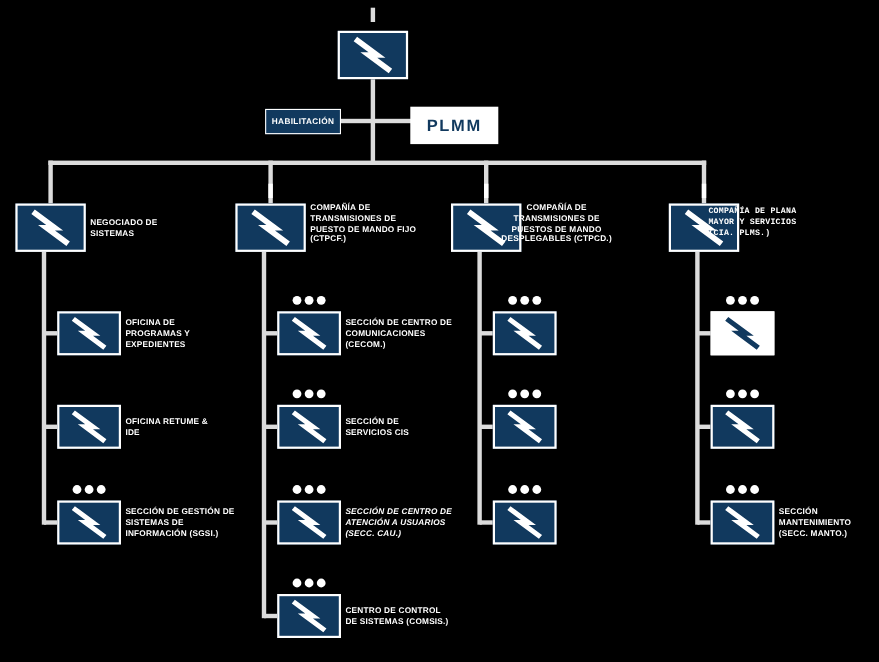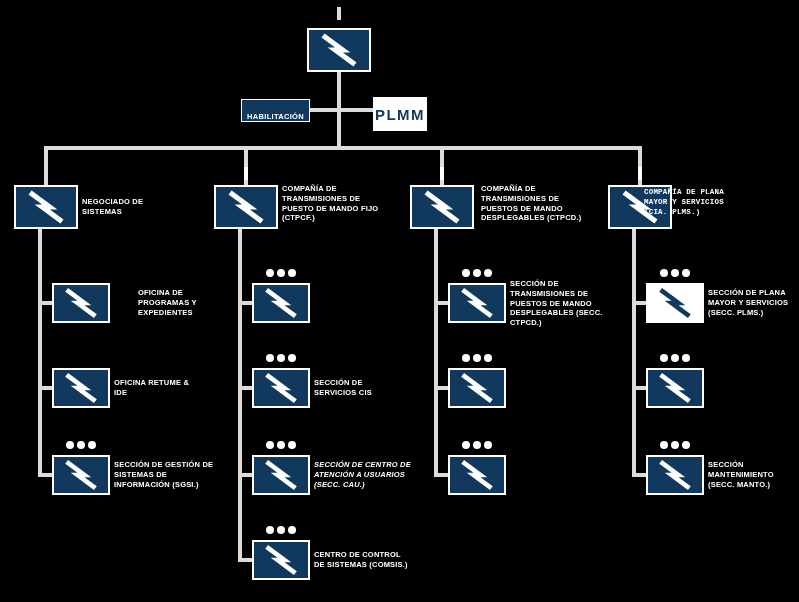--- a/index.html
+++ b/index.html
@@ -81,25 +81,25 @@
   <div class="line" style="left:634px;top:301px;width:12px;height:4px;"></div>
   <div class="line" style="left:634px;top:386px;width:12px;height:4px;"></div>
   <div class="line" style="left:634px;top:473px;width:12px;height:4px;"></div>
 
   <div class="unit-box" style="left:307px;top:28px;">
     <svg viewBox="0 0 64 44" preserveAspectRatio="none">
         <polyline points="15,6 36,22 28,22 49,38"></polyline>
       </svg>
   </div>
 
-  <div class="name-box" style="left:241px;top:99px;width:69px;height:23px;align-items:flex-end;">
+  <div class="name-box" style="left:241px;top:99px;width:69px;height:23px;">
     <span>HABILITACIÓN</span>
   </div>
 
-  <div class="plmm-box" style="left:373px;top:97px;width:54px;height:34px;">
+  <div class="plmm-box" style="left:373px;top:97px;width:80px;height:34px;">
     <span>PLMM</span>
   </div>
 
   <div class="unit-box" style="left:14px;top:185px;">
     <svg viewBox="0 0 64 44" preserveAspectRatio="none">
         <polyline points="15,6 36,22 28,22 49,38"></polyline>
       </svg>
   </div>
   <div class="label" style="left:82px;top:207px;width:85px;">NEGOCIADO DE SISTEMAS</div>
 
@@ -110,36 +110,36 @@
       </svg>
   </div>
   <div class="label" style="left:282px;top:203px;width:108px;">COMPAÑÍA DE TRANSMISIONES DE PUESTO DE MANDO FIJO (CTPCF.)</div>
 
   <div class="echelon-bar" style="left:440px;top:167px;"></div>
   <div class="unit-box" style="left:410px;top:185px;">
     <svg viewBox="0 0 64 44" preserveAspectRatio="none">
         <polyline points="15,6 36,22 28,22 49,38"></polyline>
       </svg>
   </div>
-  <div class="label" style="left:481px;top:203px;width:112px;">COMPAÑÍA DE TRANSMISIONES DE PUESTOS DE MANDO DESPLEGABLES (CTPCD.)</div>
+  <div class="label" style="left:450px;top:203px;width:112px;text-align:center;">COMPAÑÍA DE TRANSMISIONES DE PUESTOS DE MANDO DESPLEGABLES (CTPCD.)</div>
 
   <div class="echelon-bar" style="left:638px;top:167px;"></div>
   <div class="unit-box" style="left:608px;top:185px;">
     <svg viewBox="0 0 64 44" preserveAspectRatio="none">
         <polyline points="15,6 36,22 28,22 49,38"></polyline>
       </svg>
   </div>
   <div class="label" style="left:644px;top:203px;width:95px;font-family:Liberation Mono, monospace;">COMPAÑÍA DE PLANA MAYOR Y SERVICIOS (CIA. PLMS.)</div>
 
   <div class="unit-box unit-box--small" style="left:52px;top:283px;">
     <svg viewBox="0 0 64 44" preserveAspectRatio="none">
         <polyline points="15,6 36,22 28,22 49,38"></polyline>
       </svg>
   </div>
-  <div class="label" style="left:114px;top:303px;width:95px;margin-left:24px;">OFICINA DE PROGRAMAS Y EXPEDIENTES</div>
+  <div class="label" style="left:114px;top:303px;width:95px;">OFICINA DE PROGRAMAS Y EXPEDIENTES</div>
 
   <div class="unit-box unit-box--small" style="left:52px;top:368px;">
     <svg viewBox="0 0 64 44" preserveAspectRatio="none">
         <polyline points="15,6 36,22 28,22 49,38"></polyline>
       </svg>
   </div>
   <div class="label" style="left:114px;top:388px;width:80px;">OFICINA RETUME &amp; IDE</div>
 
   <div class="dots" style="left:66px;top:441px;">
     <span class="dot"></span>
@@ -156,20 +156,21 @@
   <div class="dots" style="left:266px;top:269px;">
     <span class="dot"></span>
       <span class="dot"></span>
       <span class="dot"></span>
   </div>
   <div class="unit-box unit-box--small" style="left:252px;top:283px;">
     <svg viewBox="0 0 64 44" preserveAspectRatio="none">
         <polyline points="15,6 36,22 28,22 49,38"></polyline>
       </svg>
   </div>
+  <div class="label" style="left:314px;top:303px;width:100px;">SECCIÓN DE CENTRO DE COMUNICACIONES (CECOM.)</div>
 
   <div class="dots" style="left:266px;top:354px;">
     <span class="dot"></span>
       <span class="dot"></span>
       <span class="dot"></span>
   </div>
   <div class="unit-box unit-box--small" style="left:252px;top:368px;">
     <svg viewBox="0 0 64 44" preserveAspectRatio="none">
         <polyline points="15,6 36,22 28,22 49,38"></polyline>
       </svg>
@@ -203,21 +204,20 @@
   <div class="dots" style="left:462px;top:269px;">
     <span class="dot"></span>
       <span class="dot"></span>
       <span class="dot"></span>
   </div>
   <div class="unit-box unit-box--small" style="left:448px;top:283px;">
     <svg viewBox="0 0 64 44" preserveAspectRatio="none">
         <polyline points="15,6 36,22 28,22 49,38"></polyline>
       </svg>
   </div>
-  <div class="label" style="left:510px;top:303px;width:110px;">SECCIÓN DE TRANSMISIONES DE PUESTOS DE MANDO DESPLEGABLES (SECC. CTPCD.)</div>
 
   <div class="dots" style="left:462px;top:354px;">
     <span class="dot"></span>
       <span class="dot"></span>
       <span class="dot"></span>
   </div>
   <div class="unit-box unit-box--small" style="left:448px;top:368px;">
     <svg viewBox="0 0 64 44" preserveAspectRatio="none">
         <polyline points="15,6 36,22 28,22 49,38"></polyline>
       </svg>
@@ -237,21 +237,20 @@
   <div class="dots" style="left:660px;top:269px;">
     <span class="dot"></span>
       <span class="dot"></span>
       <span class="dot"></span>
   </div>
   <div class="unit-box unit-box--small unit-box--light" style="left:646px;top:283px;">
     <svg viewBox="0 0 64 44" preserveAspectRatio="none">
         <polyline points="15,6 36,22 28,22 49,38"></polyline>
       </svg>
   </div>
-  <div class="label" style="left:708px;top:303px;width:85px;">SECCIÓN DE PLANA MAYOR Y SERVICIOS (SECC. PLMS.)</div>
 
   <div class="dots" style="left:660px;top:354px;">
     <span class="dot"></span>
       <span class="dot"></span>
       <span class="dot"></span>
   </div>
   <div class="unit-box unit-box--small" style="left:646px;top:368px;">
     <svg viewBox="0 0 64 44" preserveAspectRatio="none">
         <polyline points="15,6 36,22 28,22 49,38"></polyline>
       </svg>

